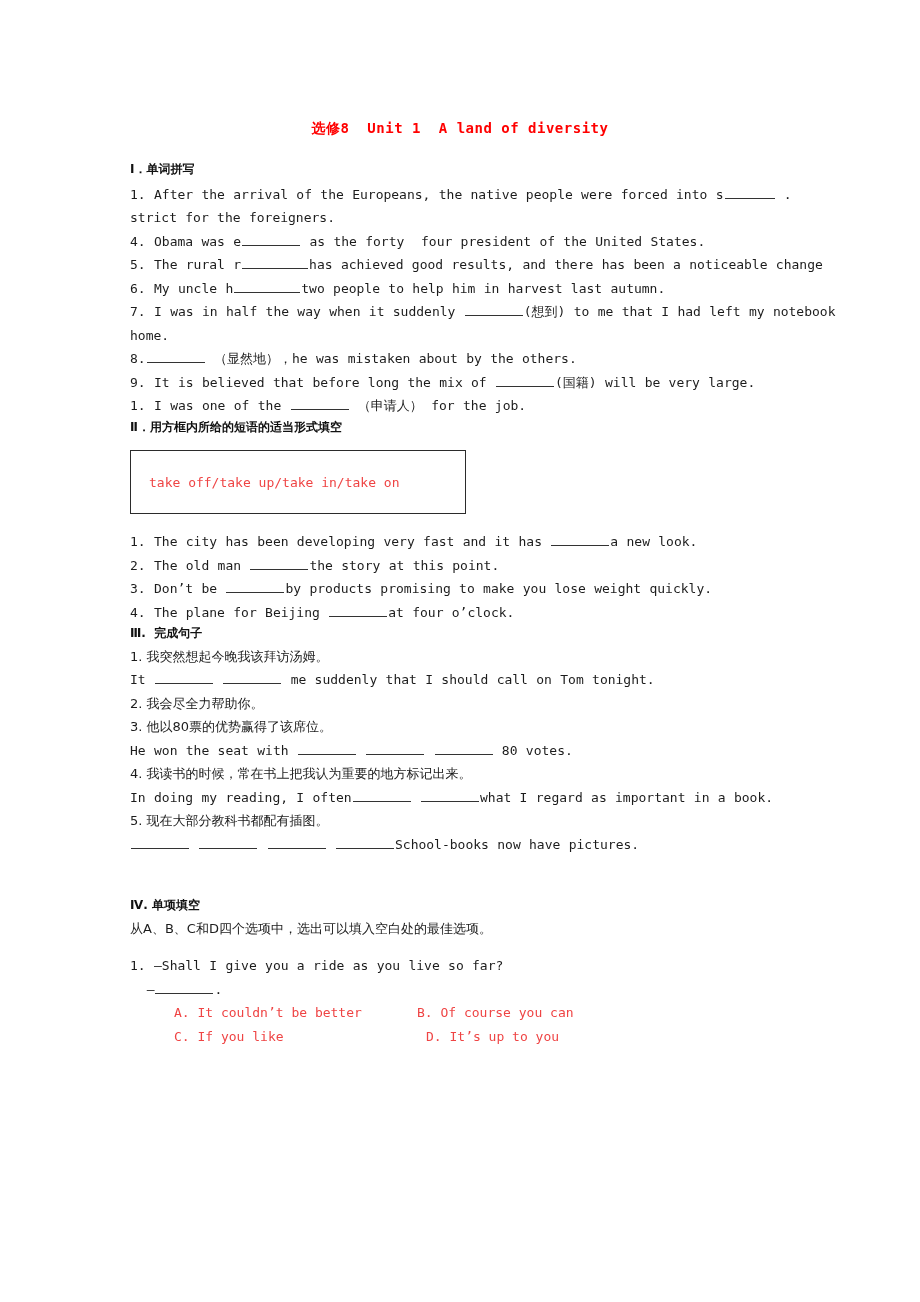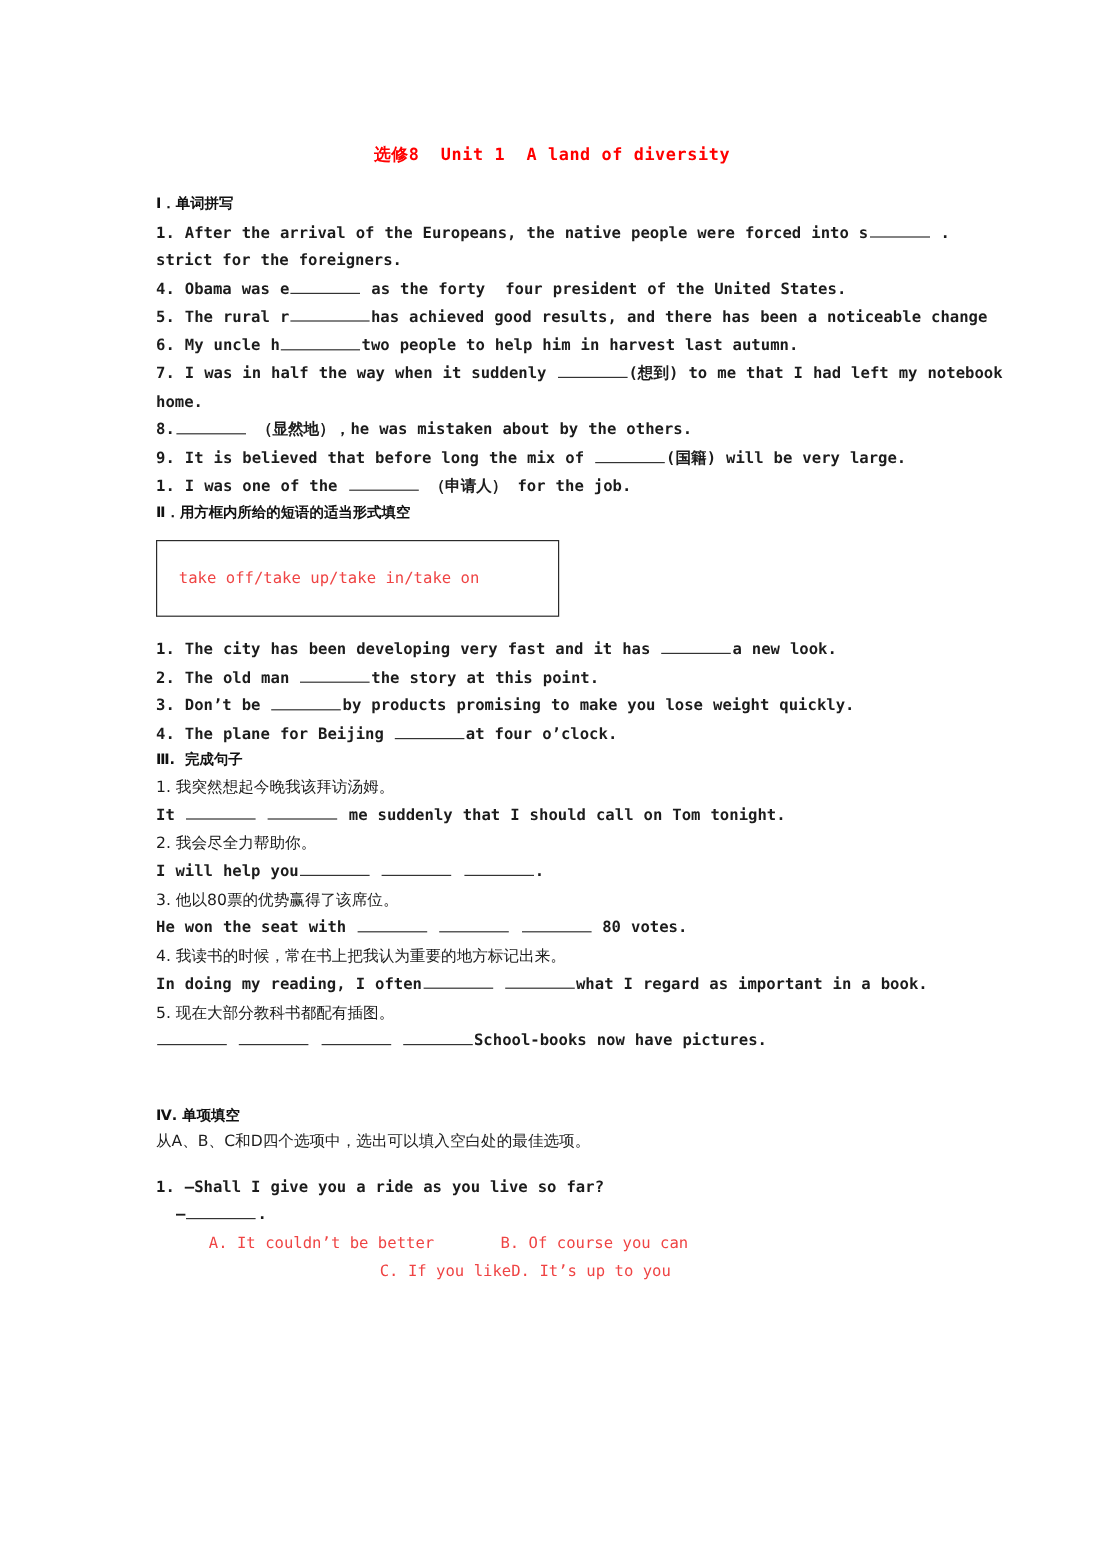--- a/index.html
+++ b/index.html
@@ -57,21 +57,20 @@
   .sec-head.tight { margin-bottom: 2px; }
 
   .line {
     font-family: "DejaVu Sans Mono", "Liberation Mono", monospace;
     font-size: 13px;
     line-height: 23.5px;
     color: #1c1c1c;
     white-space: pre-wrap;
     word-spacing: 0.5px;
     margin: 0;
-    font-weight: bold;
   }
 
   .cn {
     font-family: "DejaVu Sans", "Liberation Sans", sans-serif;
     font-size: 13px;
     line-height: 23.5px;
     color: #1c1c1c;
     white-space: pre-wrap;
     margin: 0;
   }
@@ -108,21 +107,21 @@
 
   .opt-row {
     font-family: "DejaVu Sans Mono", "Liberation Mono", monospace;
     font-size: 13px;
     line-height: 23.5px;
     color: #ef4444;
     white-space: pre;
     margin-left: 44px;
   }
   .opt-a { display: inline-block; width: 243px; }
-  .opt-c { display: inline-block; width: 252px; text-align: right; }
+  .opt-c { display: inline-block; width: 252px; }
 </style>
 </head>
 <body>
 
 <div class="page">
 
   <div class="doc-title">选修8  Unit 1  A land of diversity</div>
 
   <div class="content">
 
@@ -162,21 +161,20 @@
     <div class="line"><span>3. Don’t be </span><span class="blank b-md"></span><span>by products promising to make you lose weight quickly.</span></div>
 
     <div class="line"><span>4. The plane for Beijing </span><span class="blank b-md"></span><span>at four o’clock.</span></div>
 
     <div class="sec-head tight">Ⅲ.  完成句子</div>
 
     <div class="cn">1. 我突然想起今晚我该拜访汤姆。</div>
     <div class="line"><span>It </span><span class="blank b-md"></span><span> </span><span class="blank b-md"></span><span> me suddenly that I should call on Tom tonight.</span></div>
 
     <div class="cn">2. 我会尽全力帮助你。</div>
-    <div class="line"><span>I will help you</span><span class="blank b-md"></span><span> </span><span class="blank b-md"></span><span> </span><span class="blank b-md"></span><span>.</span></div>
 
     <div class="cn">3. 他以80票的优势赢得了该席位。</div>
     <div class="line"><span>He won the seat with </span><span class="blank b-md"></span><span> </span><span class="blank b-md"></span><span> </span><span class="blank b-md"></span><span> 80 votes.</span></div>
 
     <div class="cn">4. 我读书的时候，常在书上把我认为重要的地方标记出来。</div>
     <div class="line"><span>In doing my reading, I often</span><span class="blank b-md"></span><span> </span><span class="blank b-md"></span><span>what I regard as important in a book.</span></div>
 
     <div class="cn">5. 现在大部分教科书都配有插图。</div>
     <div class="line"><span></span><span class="blank b-md"></span><span> </span><span class="blank b-md"></span><span> </span><span class="blank b-md"></span><span> </span><span class="blank b-md"></span><span>School-books now have pictures.</span></div>
 

